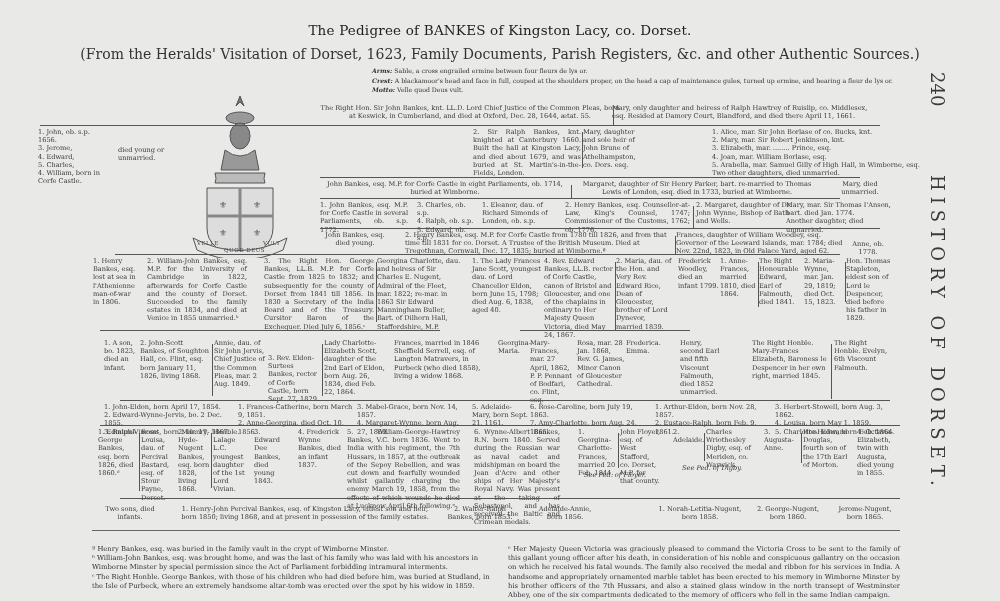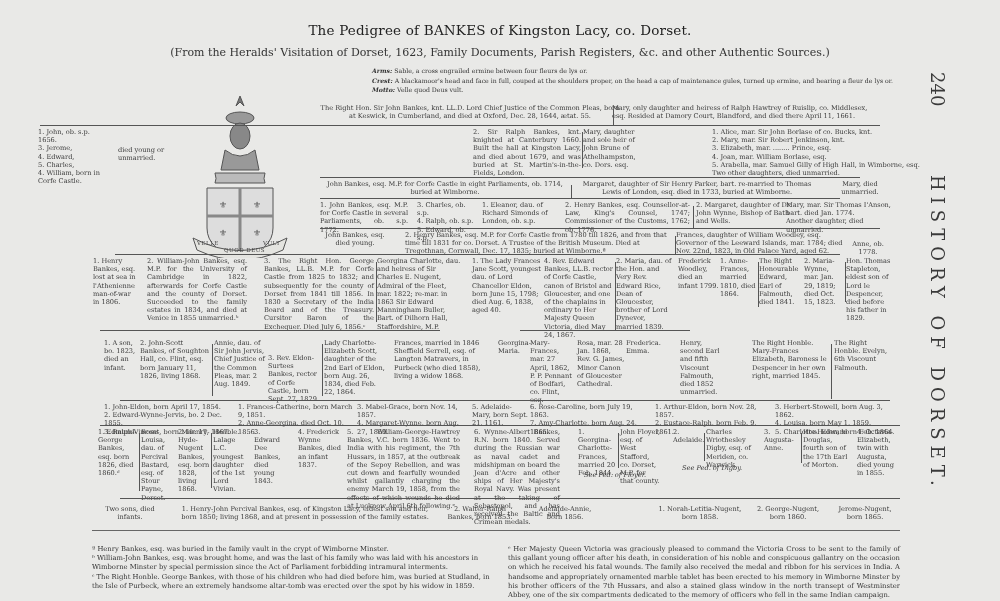--- a/index.html
+++ b/index.html
@@ -1,21 +1,21 @@
 <!DOCTYPE html>
 <html><head>
 <meta charset="utf-8">
 <style>
   html,body{margin:0;padding:0;}
   body{width:1000px;height:601px;background:#e9e9e7;position:relative;overflow:hidden;
        font-family:"DejaVu Serif","Liberation Serif",serif;color:#3a3a3a;}
   .abs{position:absolute;}
   .t{font-size:6.6px;line-height:8.2px;}
   .title{font-size:13.5px;font-family:"DejaVu Serif",serif;left:0;width:1000px;text-align:center;top:22px;color:#222;letter-spacing:0.2px;}
-  .subtitle{font-size:11px;left:0;width:1000px;text-align:center;top:46px;color:#333;}
+  .subtitle{font-size:14px;left:0;width:1000px;text-align:center;top:46px;color:#333;}
   .arms{left:372px;top:66px;font-size:6.2px;line-height:9.5px;color:#333;}
   .arms b{font-style:italic;}
   .side{right:52px;top:80px;writing-mode:vertical-rl;font-size:18px;letter-spacing:6px;color:#3a3a3a;}
   .pageno{right:52px;top:72px;writing-mode:vertical-rl;font-size:18px;color:#3a3a3a;}
   .hl{position:absolute;border-top:1.2px solid #555;height:0;}
   .vl{position:absolute;border-left:1.2px solid #555;width:0;}
   .rule{position:absolute;border-top:1px solid #666;height:0;}
   .crest{left:185px;top:88px;width:110px;height:170px;}
   .foot{font-size:6.8px;line-height:9.2px;color:#333;}
   .c{text-align:center;}

